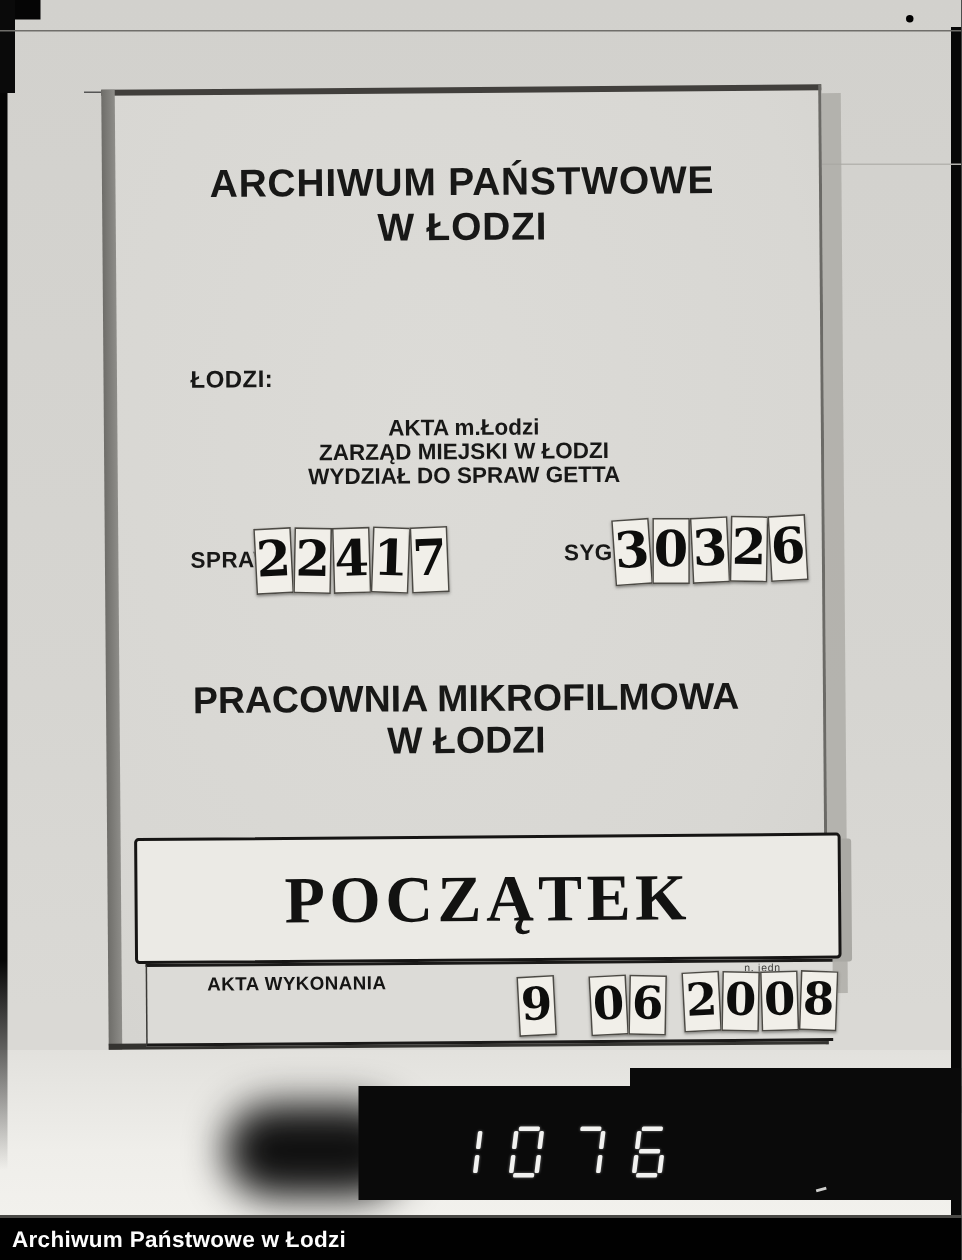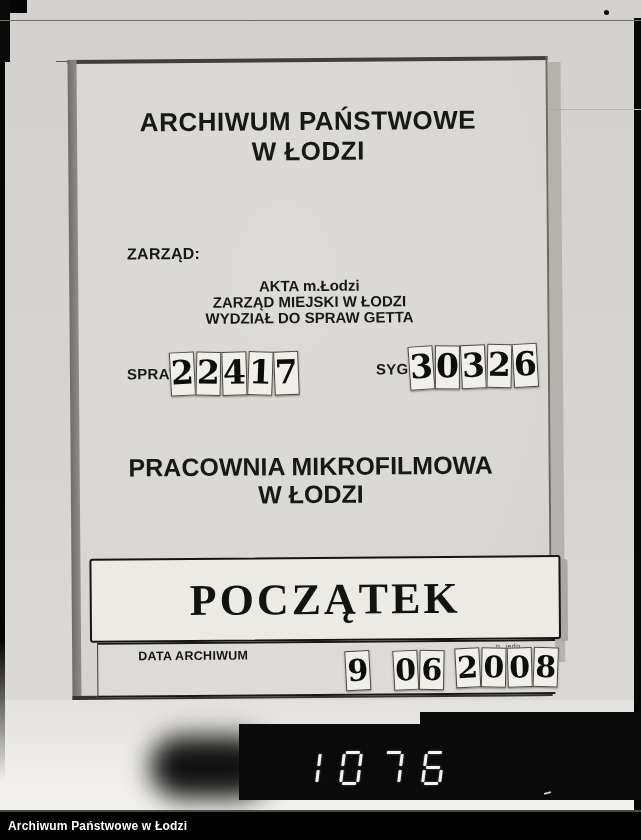--- a/index.html
+++ b/index.html
@@ -81,21 +81,21 @@
   .seg-tr{left:17px;top:3px;width:3px;height:12px;}
   .seg-mid{left:3px;top:15px;width:14px;height:3px;}
   .seg-bl{left:0;top:19px;width:3px;height:12px;}
   .seg-br{left:17px;top:19px;width:3px;height:12px;}
   .seg-bot{left:3px;top:31px;width:14px;height:3px;}
   .counter-tick{left:544px;top:792px;width:7px;height:2px;background:#cfcfcd;transform:rotate(-15deg);}
 
   
   .footer-line{left:0;top:810px;width:641px;height:2px;background:#4a4946;}
   .footer-bar{left:0;top:812px;width:641px;height:28px;background:#010101;display:flex;align-items:center;}
-  .footer-text{margin-left:8px;font-size:12px;font-weight:bold;color:#fdfdfd;letter-spacing:.2px;}
+  .footer-text{margin-left:8px;font-size:15px;font-weight:bold;color:#fdfdfd;letter-spacing:.2px;}
 </style>
 </head>
 <body>
 
 <div id="stage">
 
   <div class="abs lower-light"></div>
   <div class="abs edge-left"></div>
   <div class="abs edge-right"></div>
   <div class="abs corner-tl-a"></div>
@@ -111,21 +111,21 @@
 
     <div class="abs card">
       <div class="abs card-edge-top"></div>
       <div class="abs card-edge-left"></div>
       <div class="abs card-edge-right"></div>
       <div class="abs card-edge-bottom"></div>
 
       <div class="abs ink title-1">ARCHIWUM PAŃSTWOWE</div>
       <div class="abs ink title-2">W ŁODZI</div>
 
-      <div class="abs ink fonds-label">ZARZĄD:</div>
+      <div class="abs ink fonds-label">ŁODZI:</div>
       <div class="abs ink fonds-lines">
         <div>AKTA m.Łodzi</div>
         <div>ZARZĄD MIEJSKI W ŁODZI</div>
         <div>WYDZIAŁ DO SPRAW GETTA</div>
       </div>
 
       <div class="abs ink stamp-label mikr-label">SPRAW.</div>
       <div class="abs tiles mikr-tiles">
           <span class="tile" style="transform: rotate(-2.5deg);">2</span>
           <span class="tile" style="transform: rotate(1.5deg);">2</span>
@@ -145,21 +145,21 @@
 
       <div class="abs ink lab-1">PRACOWNIA MIKROFILMOWA</div>
       <div class="abs ink lab-2">W ŁODZI</div>
     </div>
 
     <div class="abs poczatek-box">
       <div class="abs poczatek-text">POCZĄTEK</div>
     </div>
 
     <div class="abs date-strip">
-      <div class="abs date-label">DATA ARCHIWUM</div>
+      <div class="abs date-label">AKTA WYKONANIA</div>
       <div class="abs date-note">n. jedn</div>
       <div class="abs tiles date-tiles date-group-1">
           <span class="tile" style="transform: rotate(-2.5deg);">9</span>
         </div>
       <div class="abs tiles date-tiles date-group-2">
           <span class="tile" style="transform: rotate(-2.5deg);">0</span>
           <span class="tile" style="transform: rotate(1.5deg);">6</span>
         </div>
       <div class="abs tiles date-tiles date-group-3">
           <span class="tile" style="transform: rotate(-2.5deg);">2</span>

